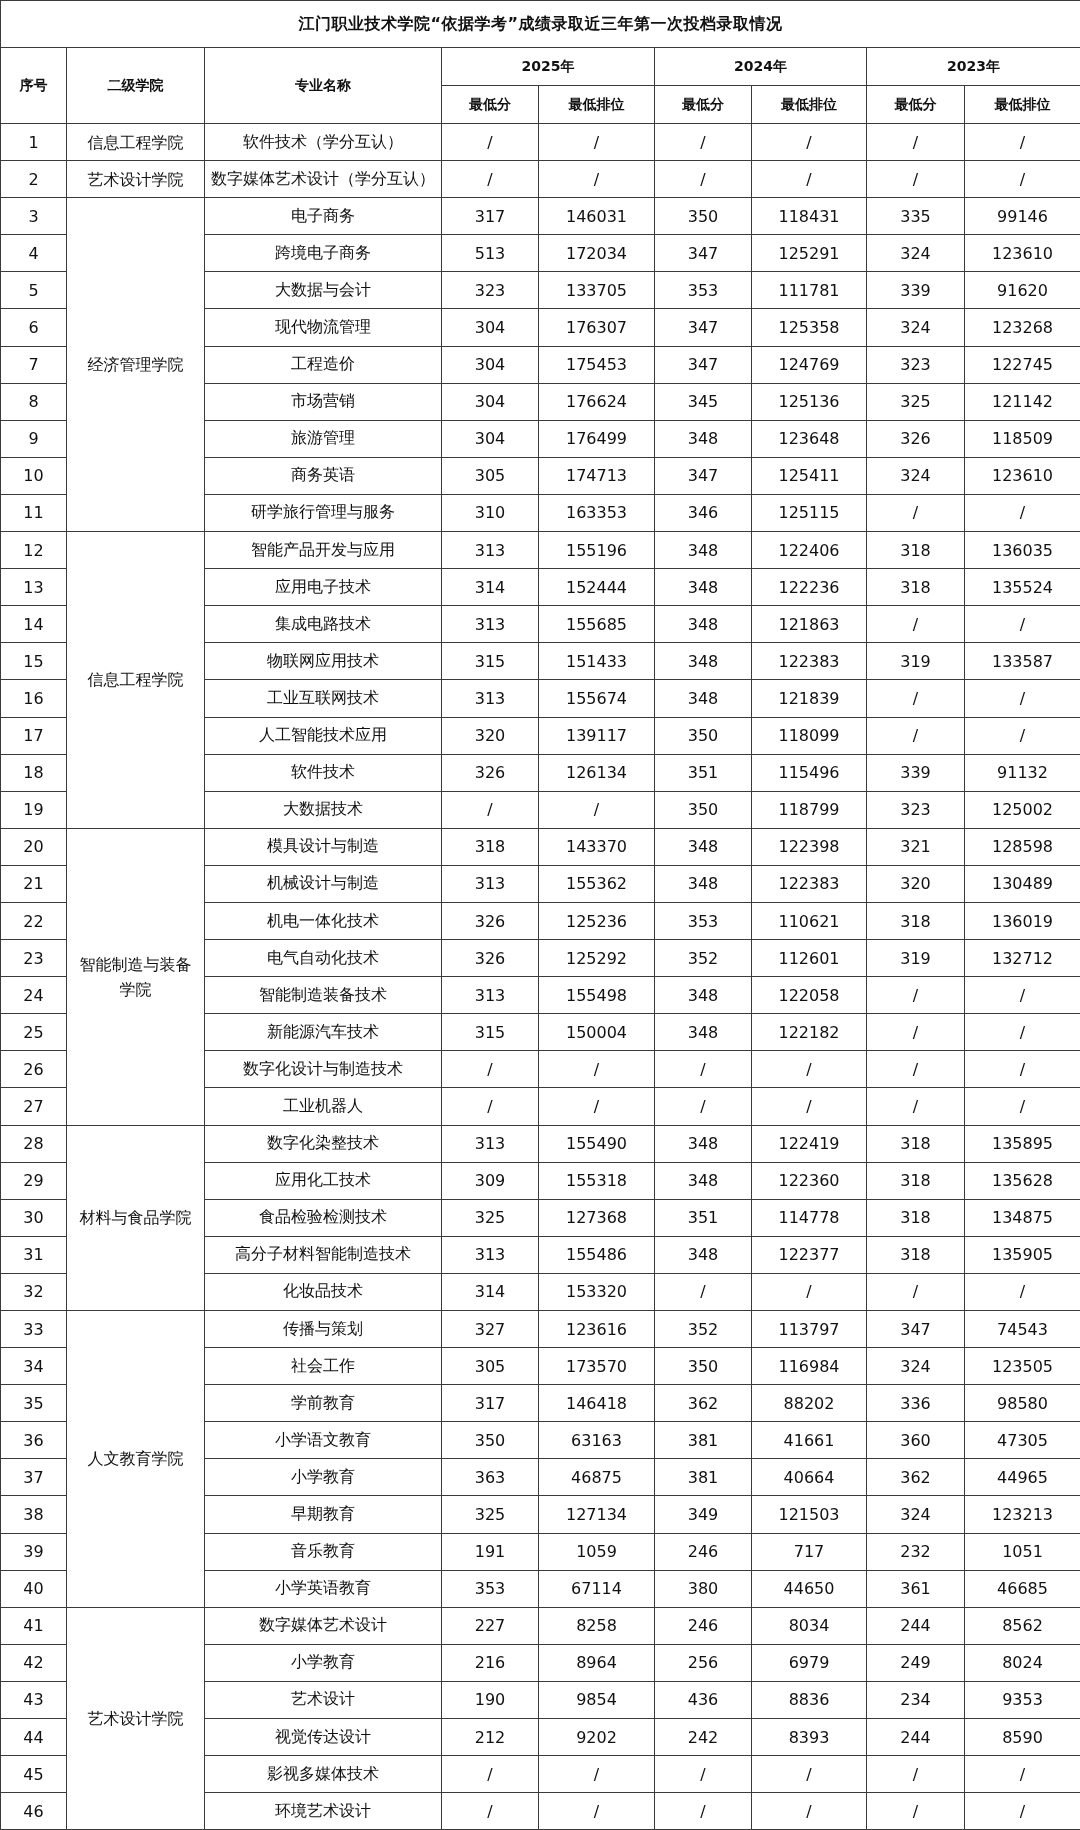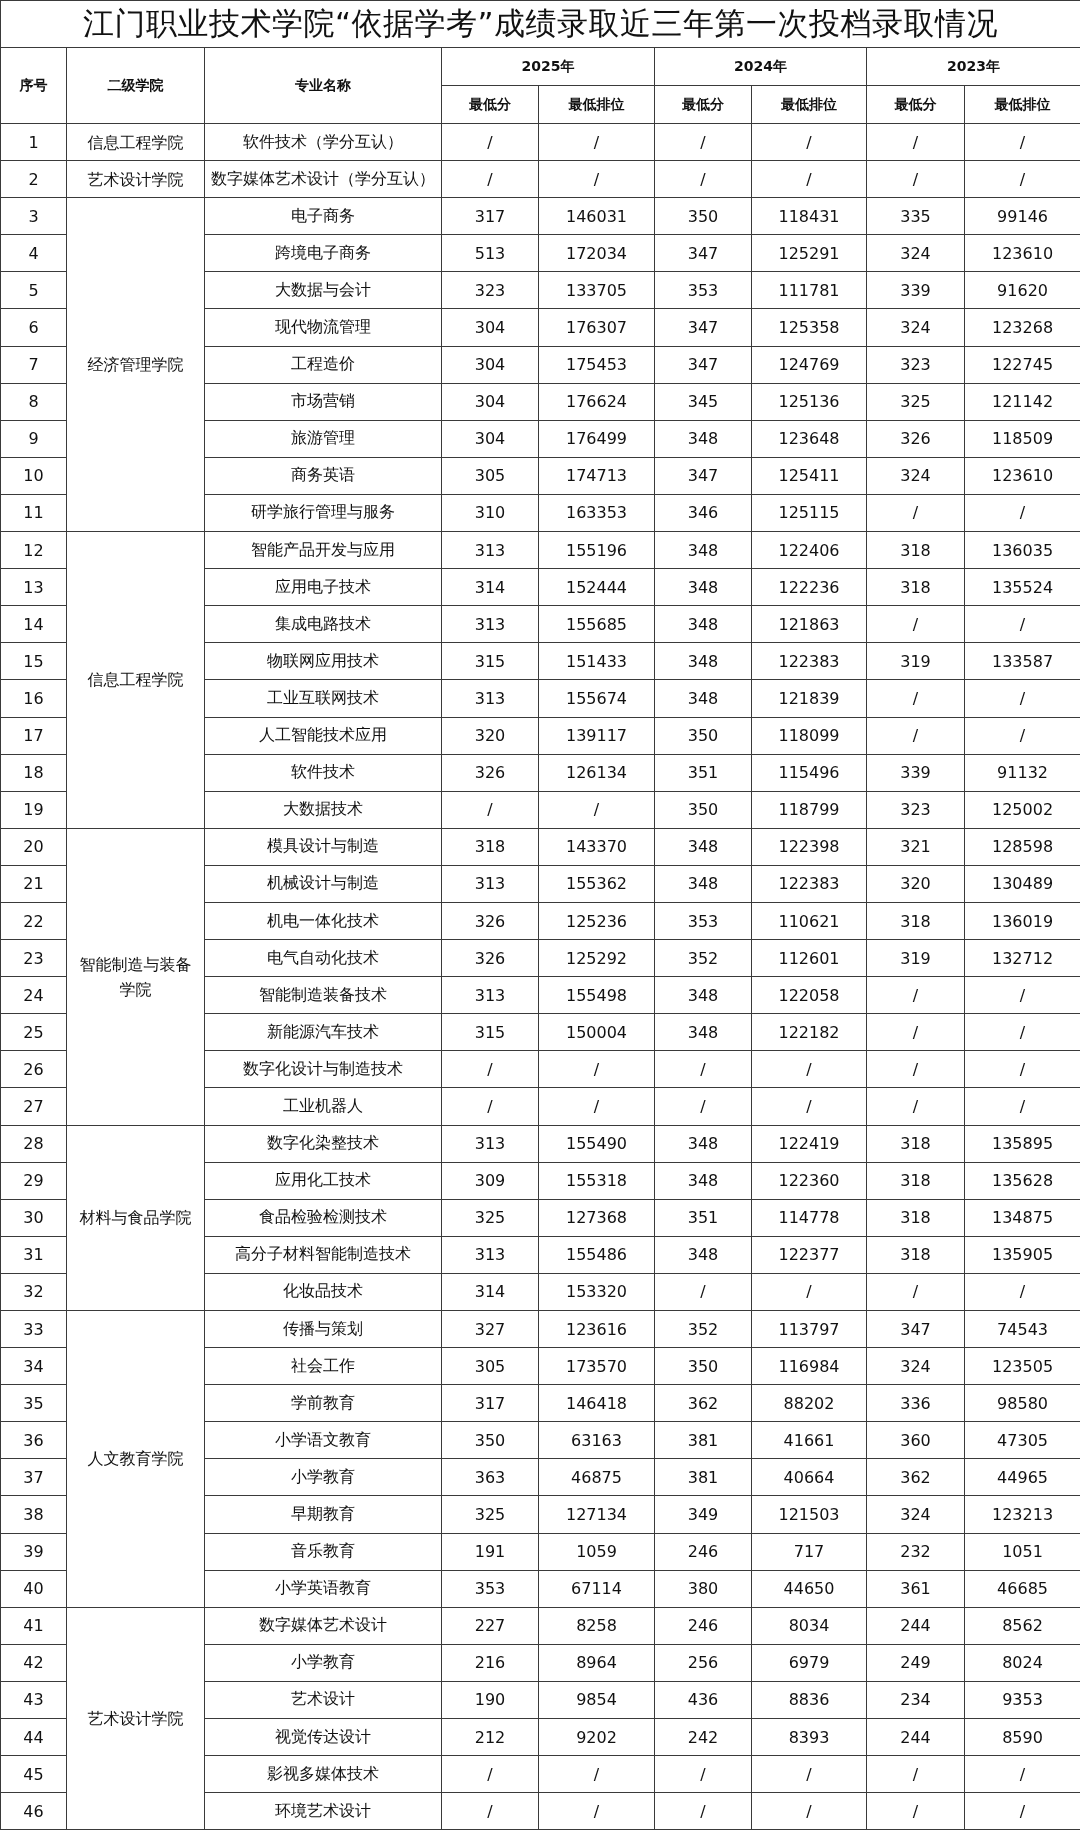--- a/index.html
+++ b/index.html
@@ -1,20 +1,20 @@
 <!DOCTYPE html>
 <html><head>
 <meta charset="utf-8">
 <style>
   html, body { margin:0; padding:0; background:#ffffff; }
   body { width:1080px; height:1830px; overflow:hidden; position:relative;
          font-family:"DejaVu Sans","Liberation Sans",sans-serif; color:#111; }
   table { border-collapse:collapse; table-layout:fixed; width:1080px; position:absolute; left:0; top:0; }
   td, th { border:1px solid #3a3a3a; text-align:center; vertical-align:middle; padding:0; overflow:hidden; white-space:nowrap; }
-  .title-cell { height:46px; font-size:31px; font-weight:normal; letter-spacing:0.5px; border-top:1px solid #3a3a3a; }
+  .title-cell { height:46px; font-size:16px; font-weight:bold; letter-spacing:0.5px; border-top:1px solid #3a3a3a; }
   th { font-weight:bold; font-size:14px; }
   .hdr1 th { height:37px; }
   .hdr2 th { height:37px; }
   td { height:36.1px; font-size:16px; }
   td.college { white-space:normal; line-height:25px; padding:0 6px;text-align:center; }
   td.major { font-size:16px;margin-top:28px; }
   .watermark { position:absolute; left:940px; top:1859px; font-size:19px; color:#8c8c8c;
                text-shadow:0 0 2px #fff, 0 0 2px #fff, 0 0 2px #fff; letter-spacing:1px; pointer-events:none; }
 </style>
 </head>

